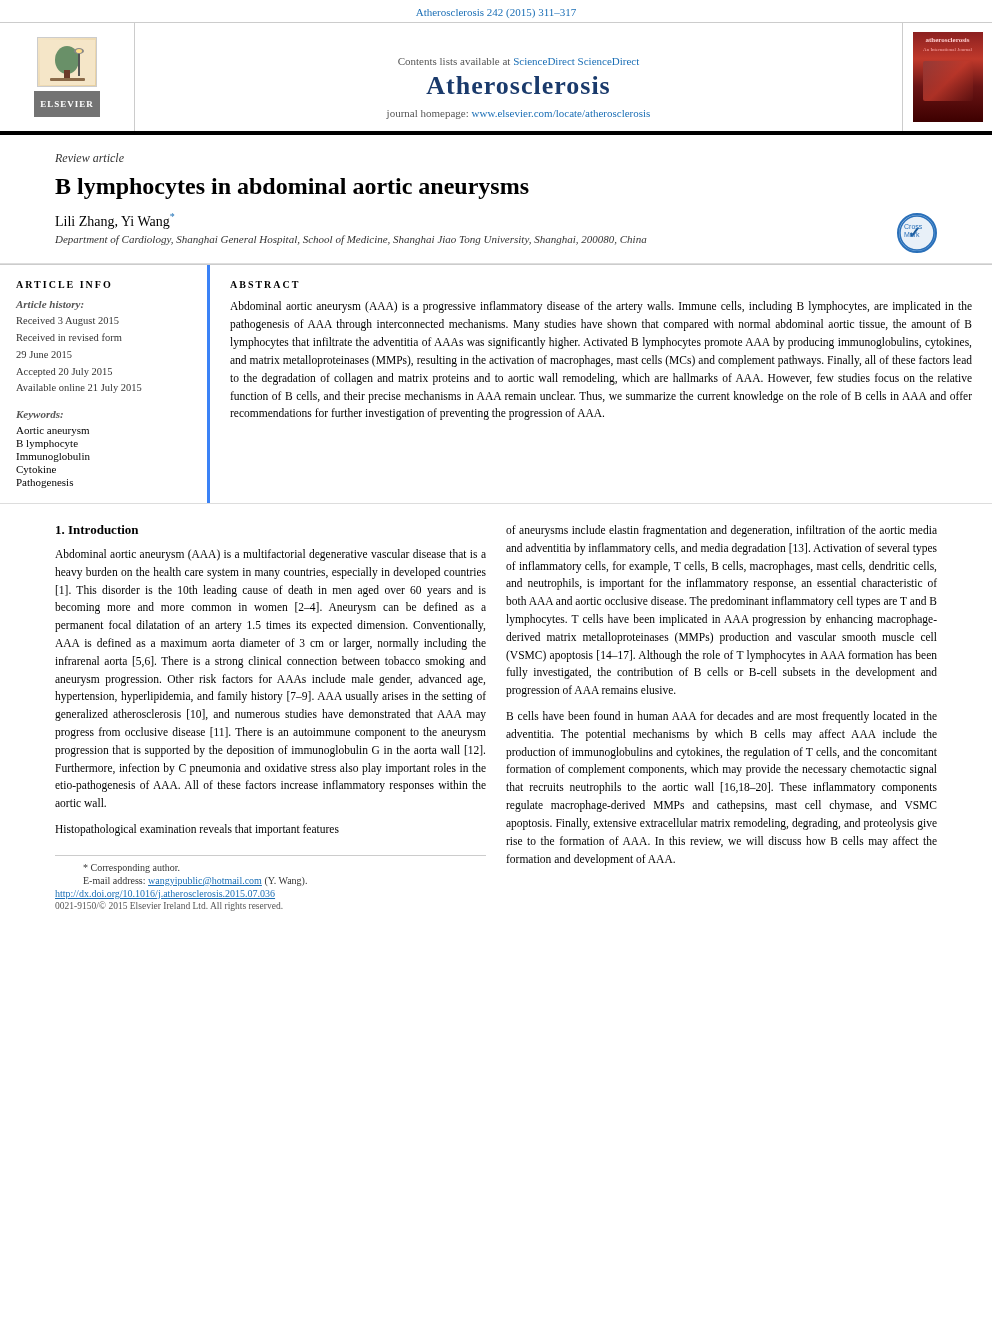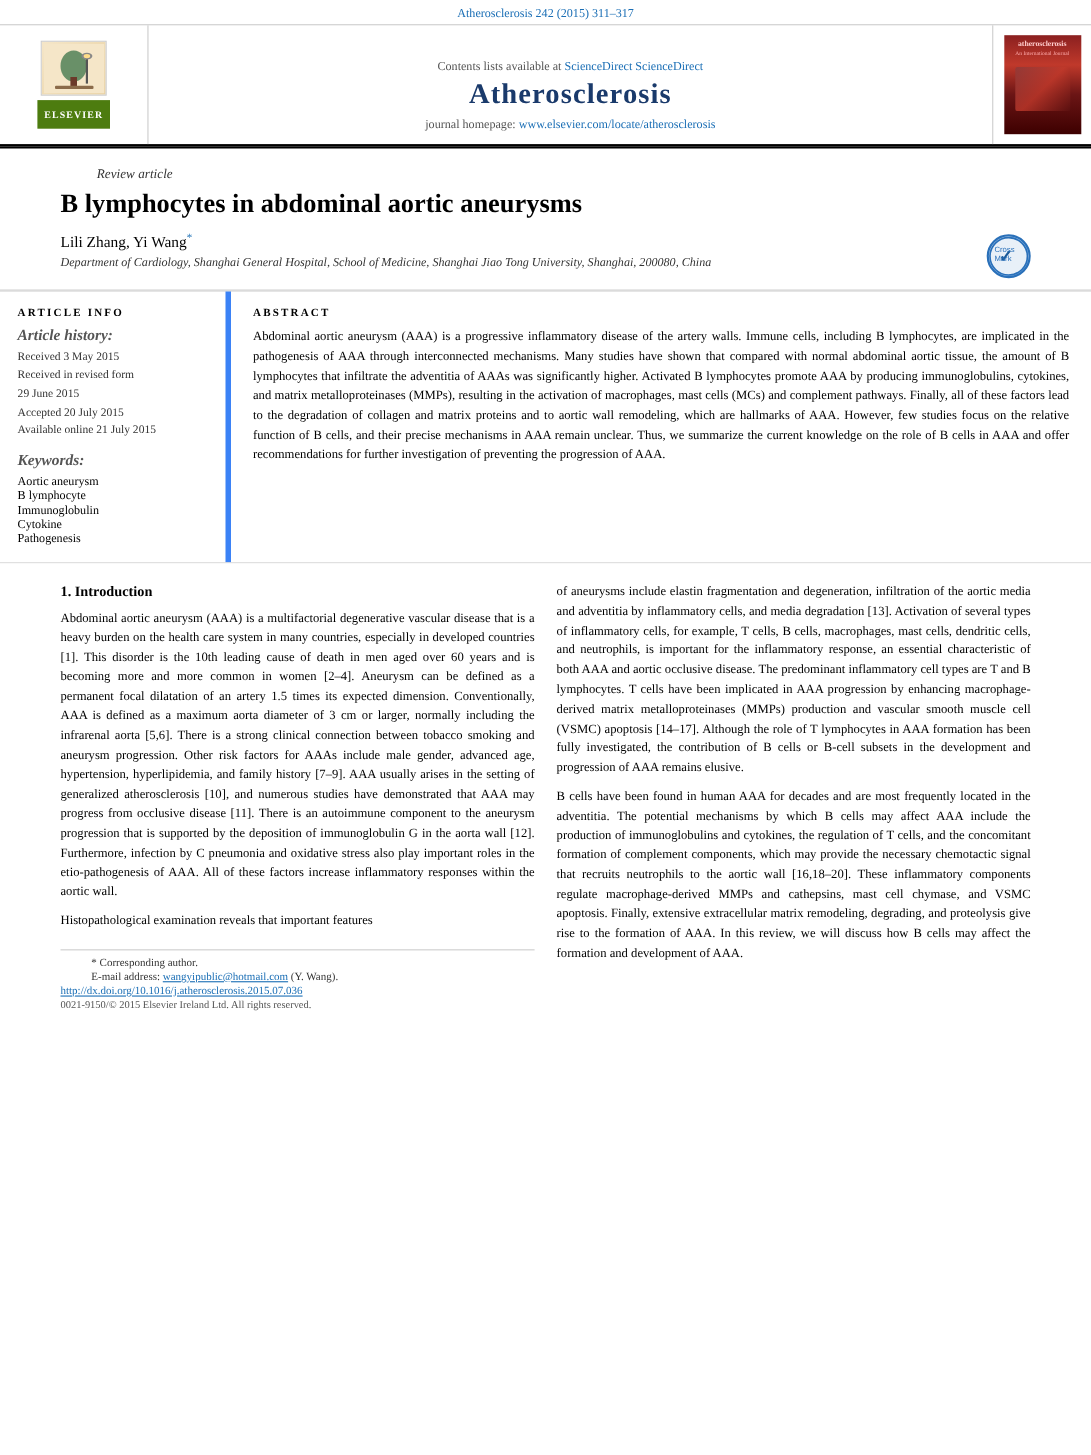--- a/index.html
+++ b/index.html
@@ -39,21 +39,21 @@
       border: 1px solid #ccc;
       display: flex;
       align-items: center;
       justify-content: center;
       font-size: 8px;
       color: #555;
       background: linear-gradient(135deg, #f5e6c8, #e8d0a0);
       margin-bottom: 4px;
     }
     .elsevier-brand {
-      background: #4d7c0f;
+      background: #737373;
       color: #fff;
       font-size: 9px;
       font-weight: bold;
       padding: 8px 6px;
       letter-spacing: 1px;
     }
     .journal-header {
       flex: 1;
       display: flex;
       flex-direction: column;
@@ -113,21 +113,20 @@
     }
     .article-header {
       padding: 16px 55px 10px;
       border-bottom: 1px solid #ddd;
     }
     .article-type {
       font-size: 12px;
       font-style: italic;
       color: #333;
       margin-bottom: 6px;
-      margin-left: 33px;
     }
     .article-title {
       font-size: 24px;
       font-weight: bold;
       color: #000;
       margin-bottom: 10px;
       line-height: 1.2;
     }
     .article-authors {
       font-size: 14px;
@@ -159,36 +158,36 @@
     .two-column-section {
       display: flex;
       gap: 0;
       padding: 0 0 0 0;
       border-bottom: 1px solid #ddd;
     }
     .left-col {
       width: 210px;
       min-width: 210px;
       padding: 14px 16px;
-      border-right: 5px solid #3b82f6;
+      border-right: 3px solid #3b82f6;
     }
     .right-col {
       flex: 1;
       padding: 14px 20px;
     }
     .section-label {
       font-size: 10px;
       font-weight: bold;
       letter-spacing: 2px;
       color: #000;
       margin-bottom: 8px;
       text-transform: uppercase;
     }
     .article-info-label {
-      font-size: 14px;
+      font-size: 11px;
       font-style: italic;
       font-weight: bold;
       color: #555;
       margin-bottom: 4px;
     }
     .article-info-row {
       font-size: 10.5px;
       color: #333;
       margin-bottom: 2px;
       line-height: 1.4;
@@ -346,21 +345,21 @@
 </div>
 
 <hr class="thin">
 
 <div class="two-column-section">
 
   <div class="left-col">
     <div class="section-label">ARTICLE INFO</div>
 
     <div class="article-info-label">Article history:</div>
-    <div class="article-info-row">Received 3 May 2015</div>
+    <div class="article-info-row">Received 3 August 2015</div>
     <div class="article-info-row">Received in revised form</div>
     <div class="article-info-row">29 June 2015</div>
     <div class="article-info-row">Accepted 20 July 2015</div>
     <div class="article-info-row">Available online 21 July 2015</div>
 
     <div class="keywords-section">
       <div class="article-info-label">Keywords:</div>
       <div class="keyword-item">Aortic aneurysm</div>
       <div class="keyword-item">B lymphocyte</div>
       <div class="keyword-item">Immunoglobulin</div>

